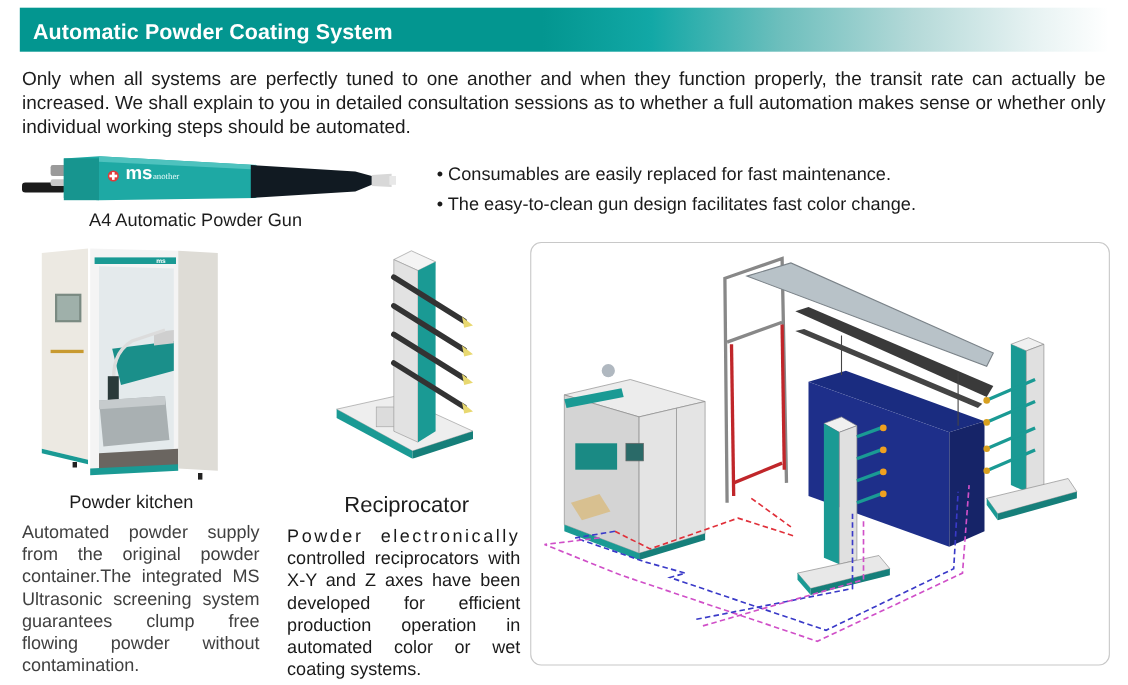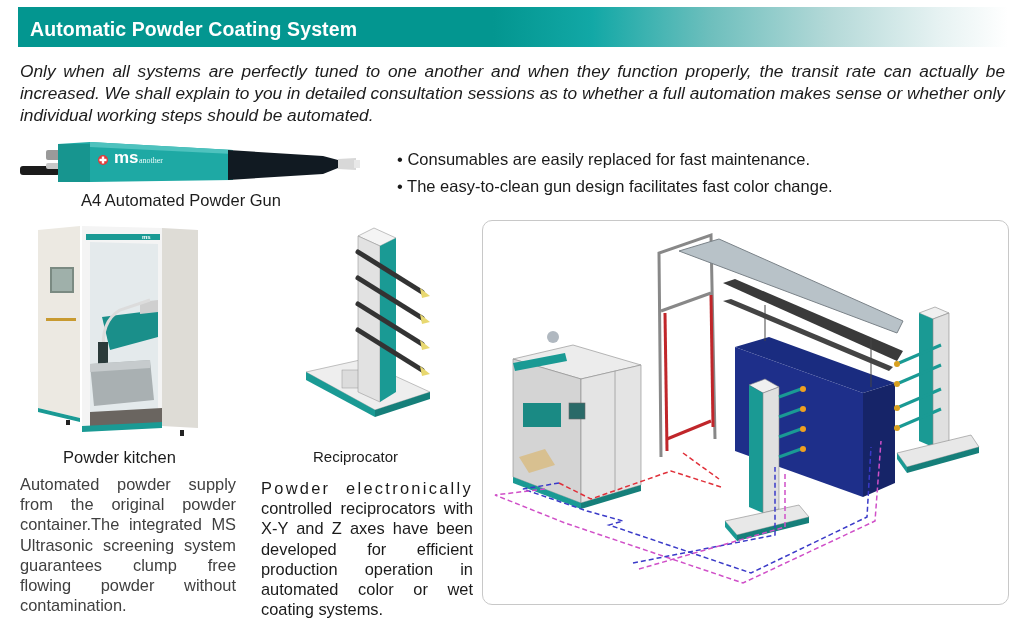--- a/index.html
+++ b/index.html
@@ -17,36 +17,36 @@
 
   .bullets { position:absolute; left:397px; top:146px; font-size:16.5px; line-height:27px; color:#1a1a1a; }
 
   
   .kitchen-img { position:absolute; left:30px; top:222px; width:170px; height:220px; }
   .kitchen-caption { position:absolute; left:63px; top:448px; font-size:16.5px; color:#1c1c1c;text-align:right; }
   .kitchen-desc { position:absolute; left:20px; top:474px; width:216px; font-size:16.4px; line-height:20.2px; text-align:justify; text-align-last:left; color:#404040; }
 
   
   .recip-img { position:absolute; left:300px; top:222px; width:140px; height:195px; }
-  .recip-caption { position:absolute; left:313px; top:448px; font-size:15px; color:#1c1c1c; }
+  .recip-caption { position:absolute; left:313px; top:448px; font-size:20px; color:#1c1c1c; }
   .recip-desc { position:absolute; left:261px; top:478px; width:212px; font-size:16.4px; line-height:20.2px; text-align:justify; text-align-last:left; color:#1a1a1a; }
   .recip-desc span.first { letter-spacing:2.3px; }
 
   
   .system-frame { position:absolute; left:482px; top:220px; width:525px; height:383px; border:1px solid #c8c8c8; border-radius:10px; background:#fff; overflow:hidden; }
   .system-frame svg { position:absolute; left:0; top:0; }
 </style>
 </head>
 <body>
 
 <div class="header-bar">
   <div class="header-title">Automatic Powder Coating System</div>
 </div>
 
-<p class="intro" style="margin:0;font-style:italic;">Only when all systems are perfectly tuned to one another and when they function properly, the transit rate can actually be increased. We shall explain to you in detailed consultation sessions as to whether a full automation makes sense or whether only individual working steps should be automated.</p>
+<p class="intro" style="margin:0;">Only when all systems are perfectly tuned to one another and when they function properly, the transit rate can actually be increased. We shall explain to you in detailed consultation sessions as to whether a full automation makes sense or whether only individual working steps should be automated.</p>
 
 <div class="gun-wrap">
   <svg width="360" height="50" viewBox="0 0 360 50">
 
     <rect x="2" y="30" width="40" height="9" rx="3" fill="#1b1b1b"></rect>
     <rect x="28" y="14" width="14" height="10" rx="2" fill="#9a9a9a"></rect>
     <rect x="28" y="27" width="14" height="6" rx="2" fill="#c8c8c8"></rect>
 
     <path d="M40 8 L72 6 L215 14 L215 44 L72 46 L40 44 Z" fill="#1ea9a4"></path>
     <rect x="40" y="8" width="32" height="38" fill="#17958f"></rect>
@@ -57,21 +57,21 @@
     <path d="M320 23 L338 22 L338 34 L320 33 Z" fill="#d8d8d8"></path>
     <rect x="336" y="24" width="6" height="8" fill="#e8e8e8"></rect>
 
     <circle cx="85" cy="24" r="5" fill="#e13b3b"></circle>
     <rect x="83.8" y="20.5" width="2.4" height="7" fill="#fff"></rect>
     <rect x="81.5" y="22.8" width="7" height="2.4" fill="#fff"></rect>
   </svg>
   <span style="position:absolute;left:96px;top:12px;font-size:17px;font-weight:bold;color:#fff;font-family:'Liberation Sans',sans-serif;">ms</span>
   <span style="position:absolute;left:121px;top:20px;font-size:8px;color:#e8fbfa;font-family:'Liberation Serif',serif;">another</span>
 </div>
-<div class="gun-caption">A4 Automated Powder Gun</div>
+<div class="gun-caption">A4 Automatic Powder Gun</div>
 
 <div class="bullets">
   <div>
     <span>•</span>
     <span>Consumables are easily replaced for fast maintenance.</span>
   </div>
   <div>
     <span>•</span>
     <span>The easy-to-clean gun design facilitates fast color change.</span>
   </div>

